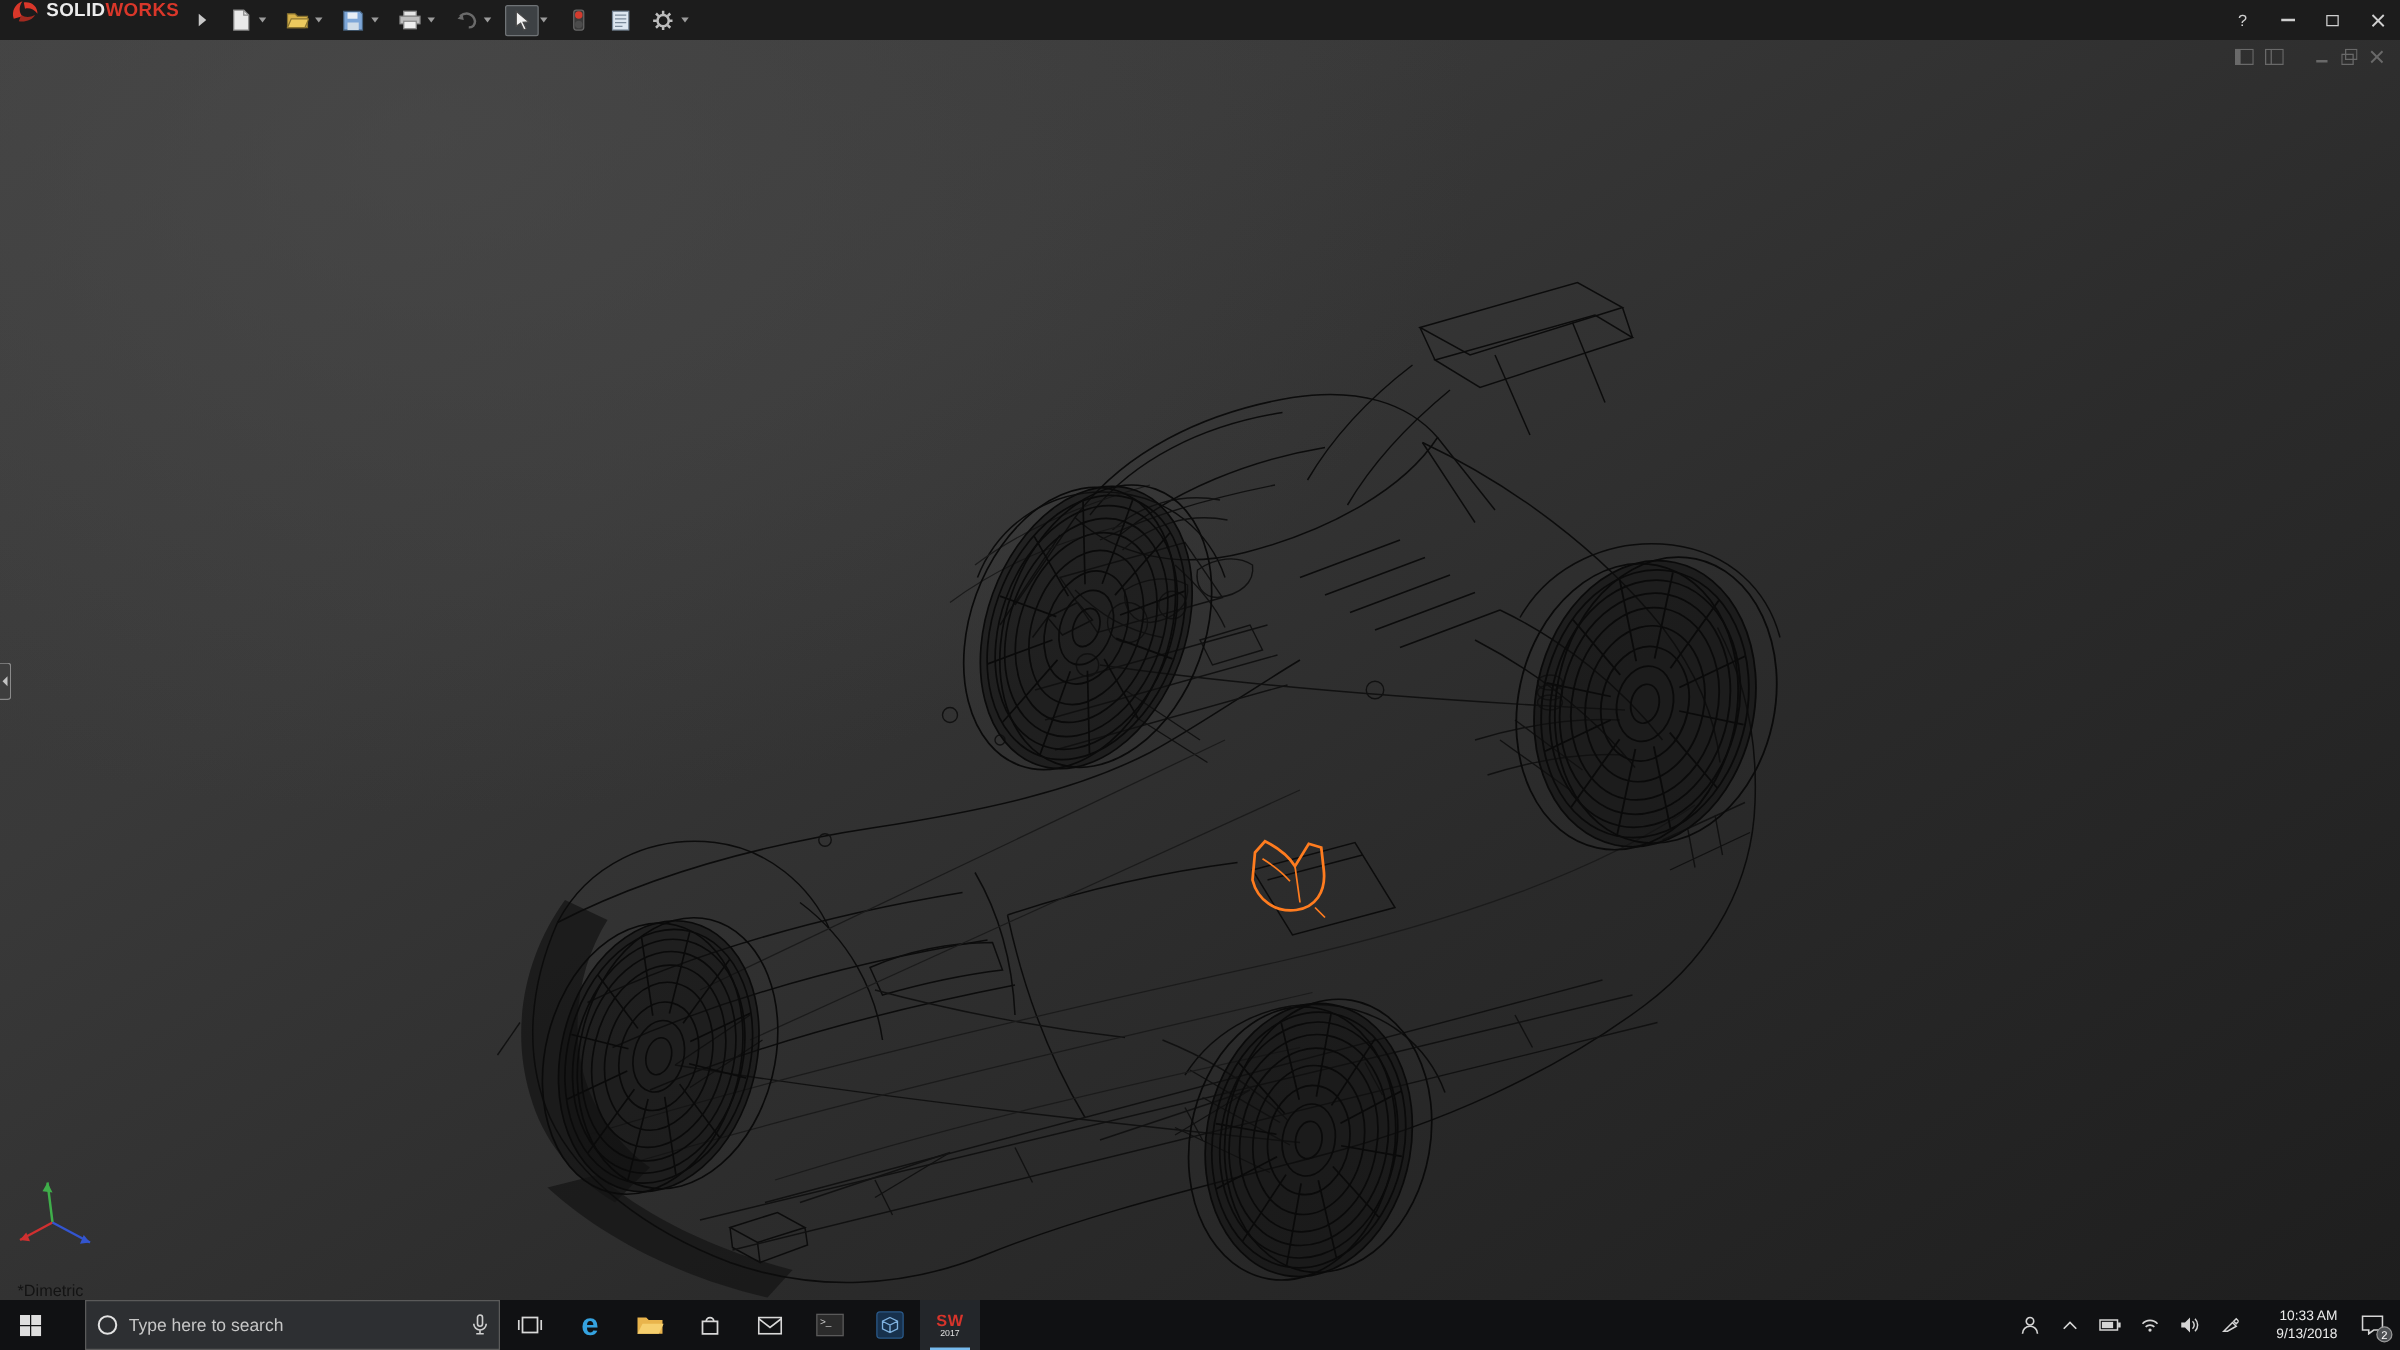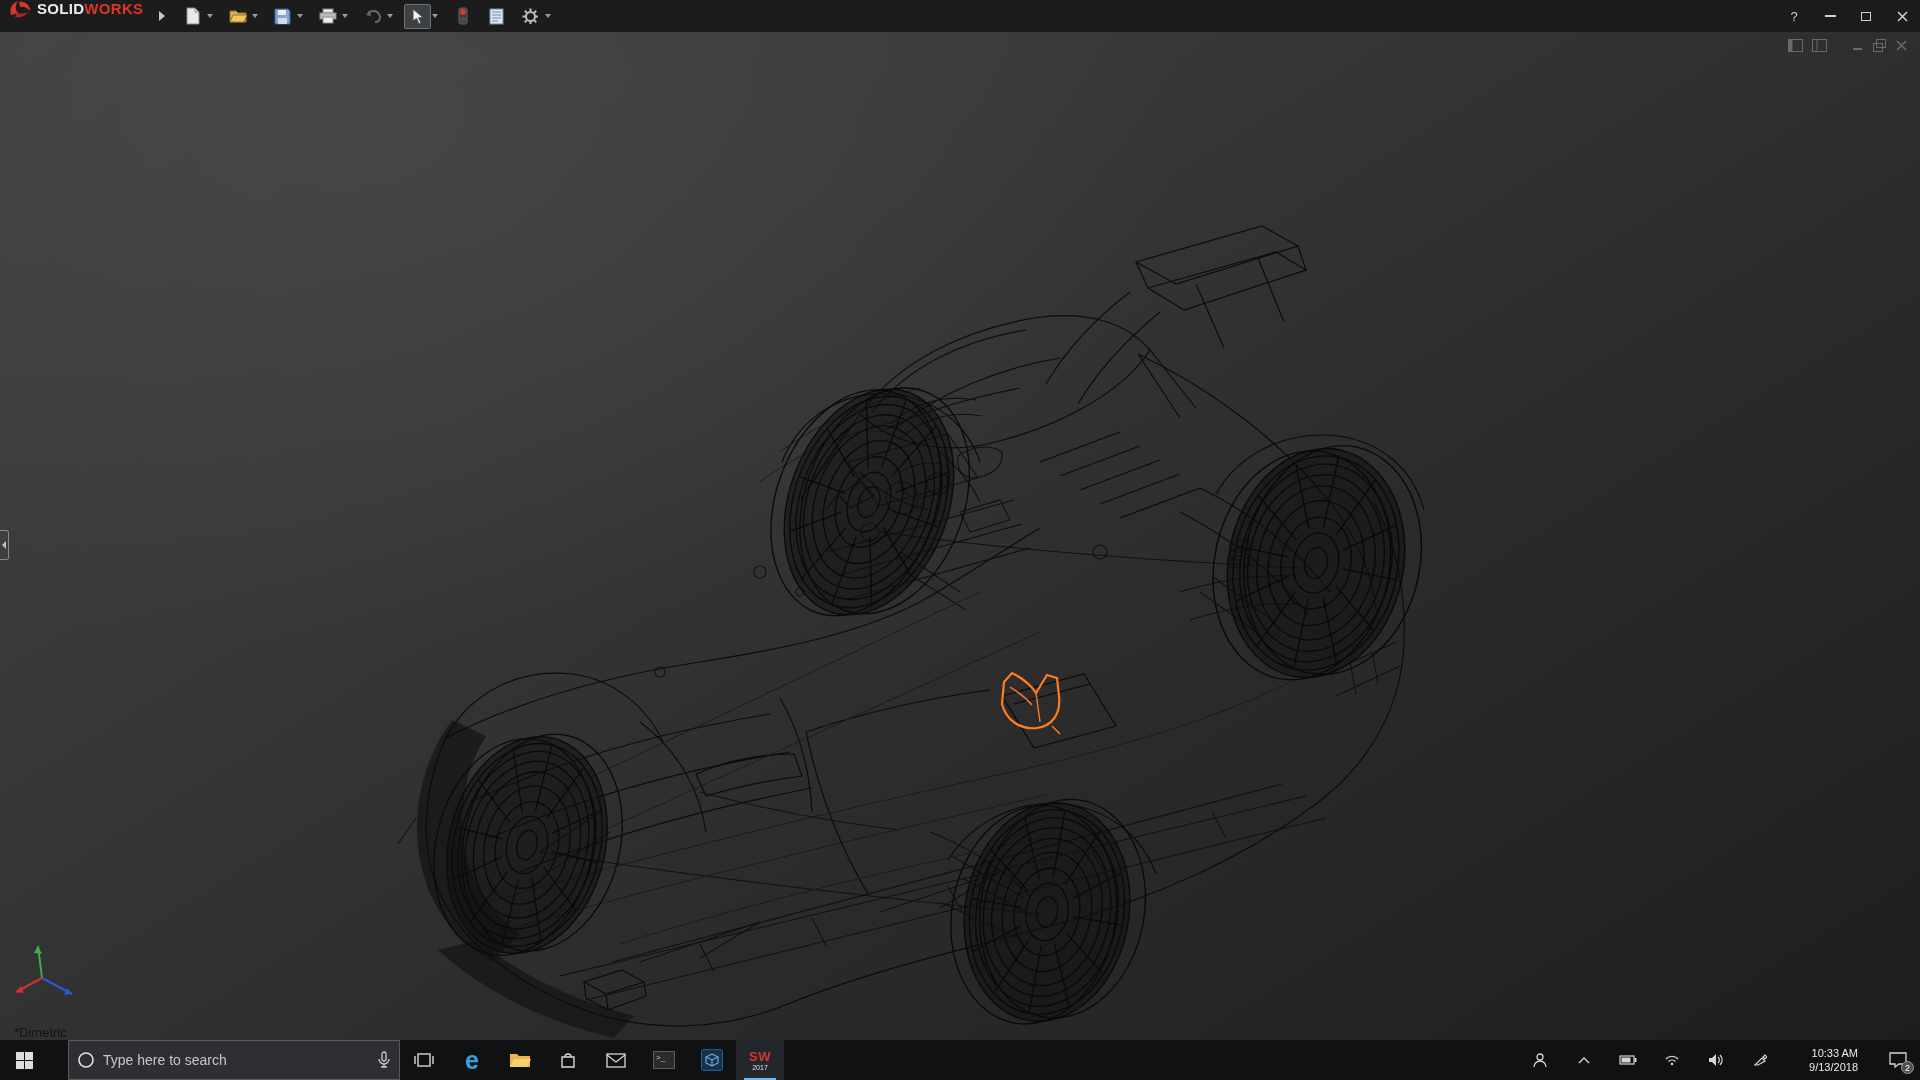--- a/index.html
+++ b/index.html
@@ -64,21 +64,21 @@
                background:#76b9ed; }
   .edge-e { color:#35a3e0; font-size:25px; font-weight:bold; line-height:1; }
   .swtile { display:flex; flex-direction:column; align-items:center; line-height:1; }
   .swtile .sw { color:#d7342b; font-weight:bold; font-size:13px; letter-spacing:.5px; }
   .swtile .yr { color:#e3e3e3; font-size:7px; margin-top:1px; }
   .console-tile { width:22px; height:18px; background:#2b2b2b; border:1px solid #5a5a5a;
                   color:#cfcfcf; font-size:8px; display:flex; align-items:flex-start;
                   padding:1px 2px; }
   .cube-tile { width:22px; height:22px; background:#17314d; border:1px solid #2a5a8a;
                border-radius:3px; display:flex; align-items:center; justify-content:center; }
-  .tray { margin-left:auto; display:flex; align-items:stretch;gap:12px; }
+  .tray { margin-left:auto; display:flex; align-items:stretch; }
   .tray-icon { width:32px; display:flex; align-items:center; justify-content:center; }
   .clock { width:76px; display:flex; flex-direction:column; align-items:flex-end;
            justify-content:center; font-size:11px; line-height:14px; padding-right:6px;
            color:#eaeaea; }
   .action { width:44px; display:flex; align-items:center; justify-content:center;
             position:relative; }
   .badge { position:absolute; right:6px; bottom:6px; min-width:13px; height:13px;
            background:#4e5154; border:1px solid #9a9a9a; border-radius:50%; color:#fff;
            font-size:9px; display:flex; align-items:center; justify-content:center; }
 </style>

